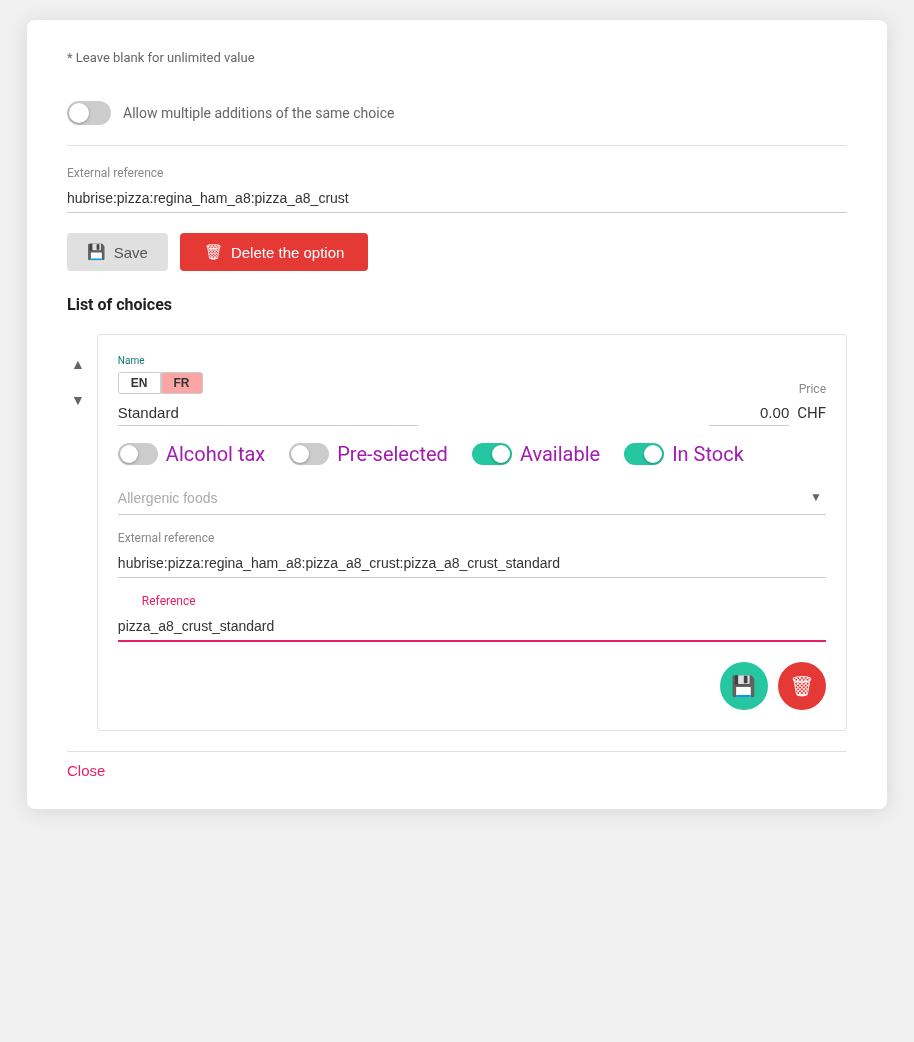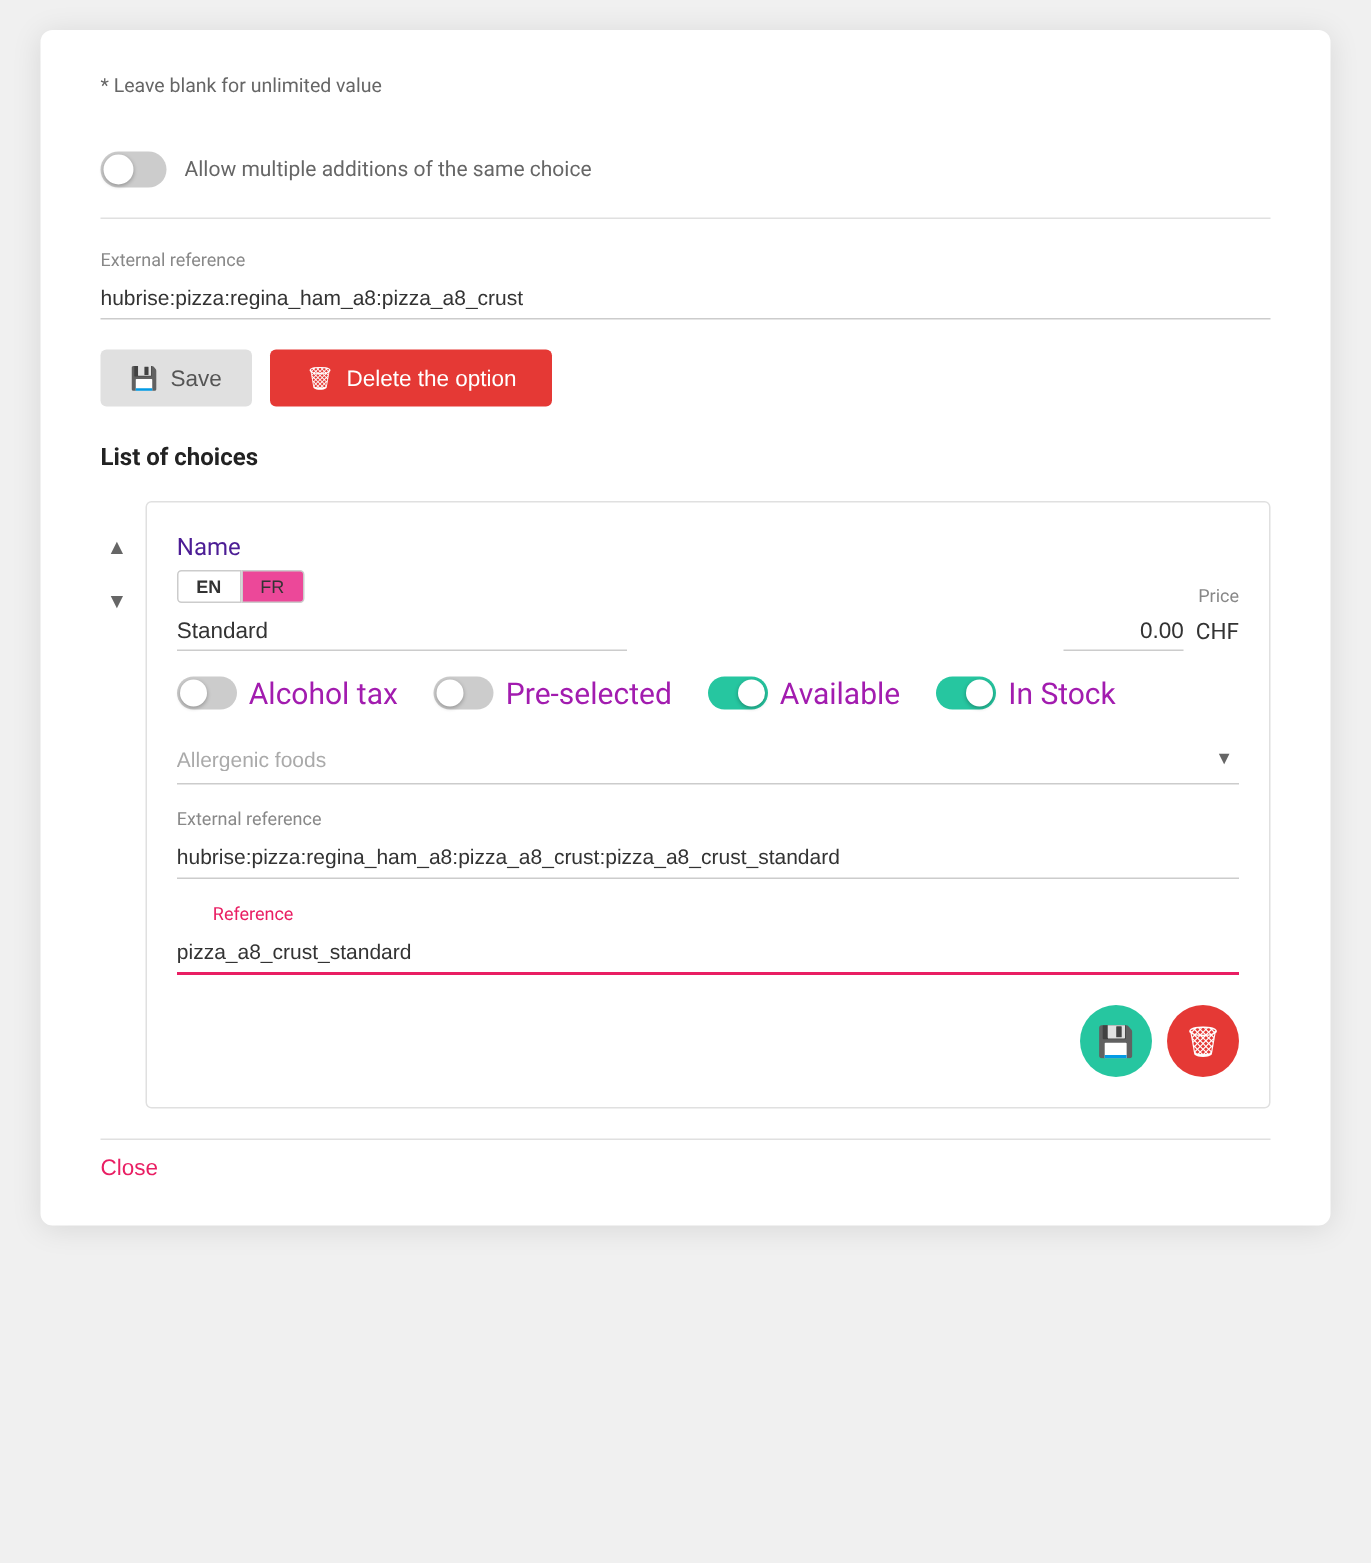--- a/index.html
+++ b/index.html
@@ -133,24 +133,25 @@
       flex: 1;
     }
     .lang-buttons {
       display: flex;
       gap: 0;
       margin-bottom: 6px;
     }
     .lang-btn {
       padding: 3px 12px;
       border: 1px solid #ccc;
-      background: #ec4899;
+      background: #fca5a5;
       font-size: 12px;
       cursor: pointer;
       color: #333;
+      font-weight: bold;
     }
     .lang-btn.active {
       background: #fff;
       font-weight: 600;
     }
     .lang-btn:first-child {
       border-radius: 3px 0 0 3px;
     }
     .lang-btn:last-child {
       border-radius: 0 3px 3px 0;
@@ -301,22 +302,22 @@
     }
     .arrow-btn {
       background: none;
       border: none;
       cursor: pointer;
       color: #666;
       font-size: 14px;
       padding: 2px 4px;
     }
     .name-field-label {
-      font-size: 16px;
-      color: #4c1d95;
+      font-size: 10px;
+      color: #0f766e;
       margin-bottom: 6px;
       display: block;
     }
   </style>
 </head>
 <body>
 
 <div class="modal">
 
   <p class="hint-text">* Leave blank for unlimited value</p>

